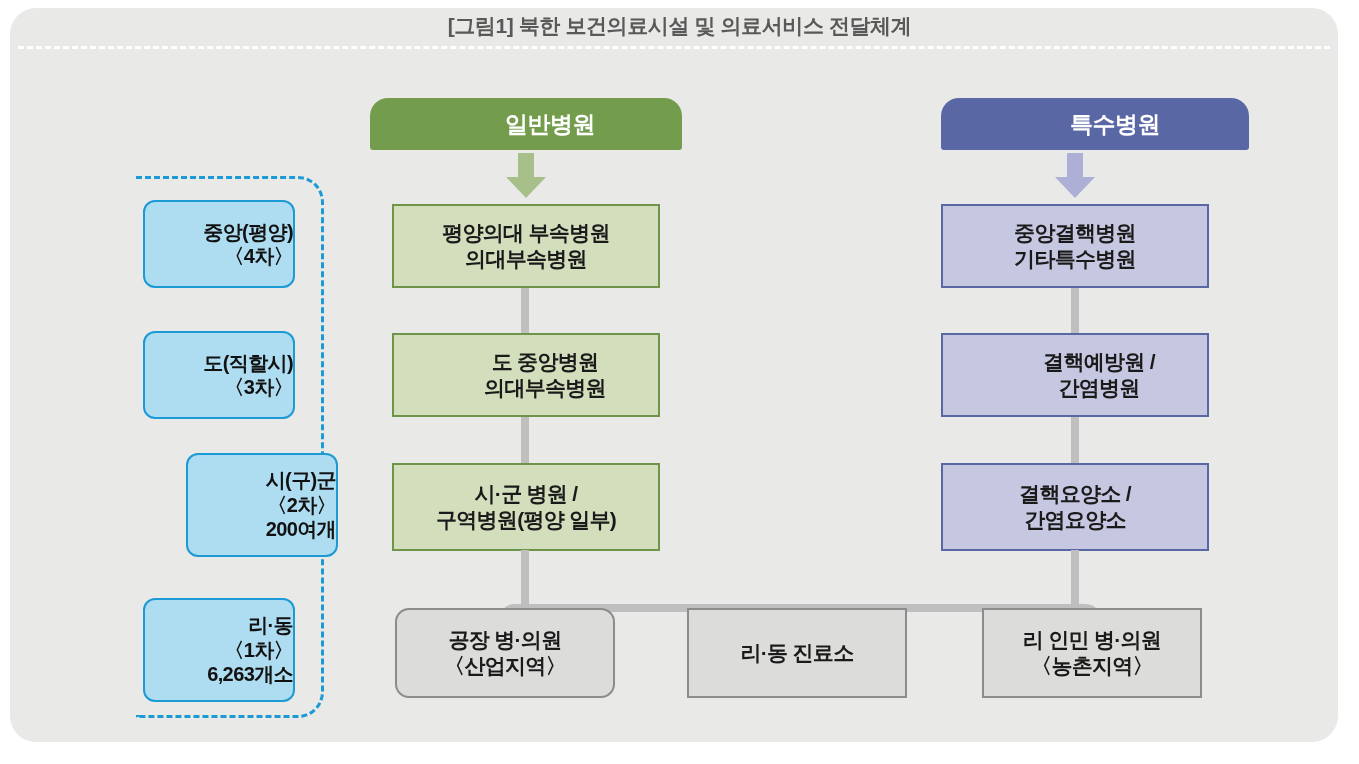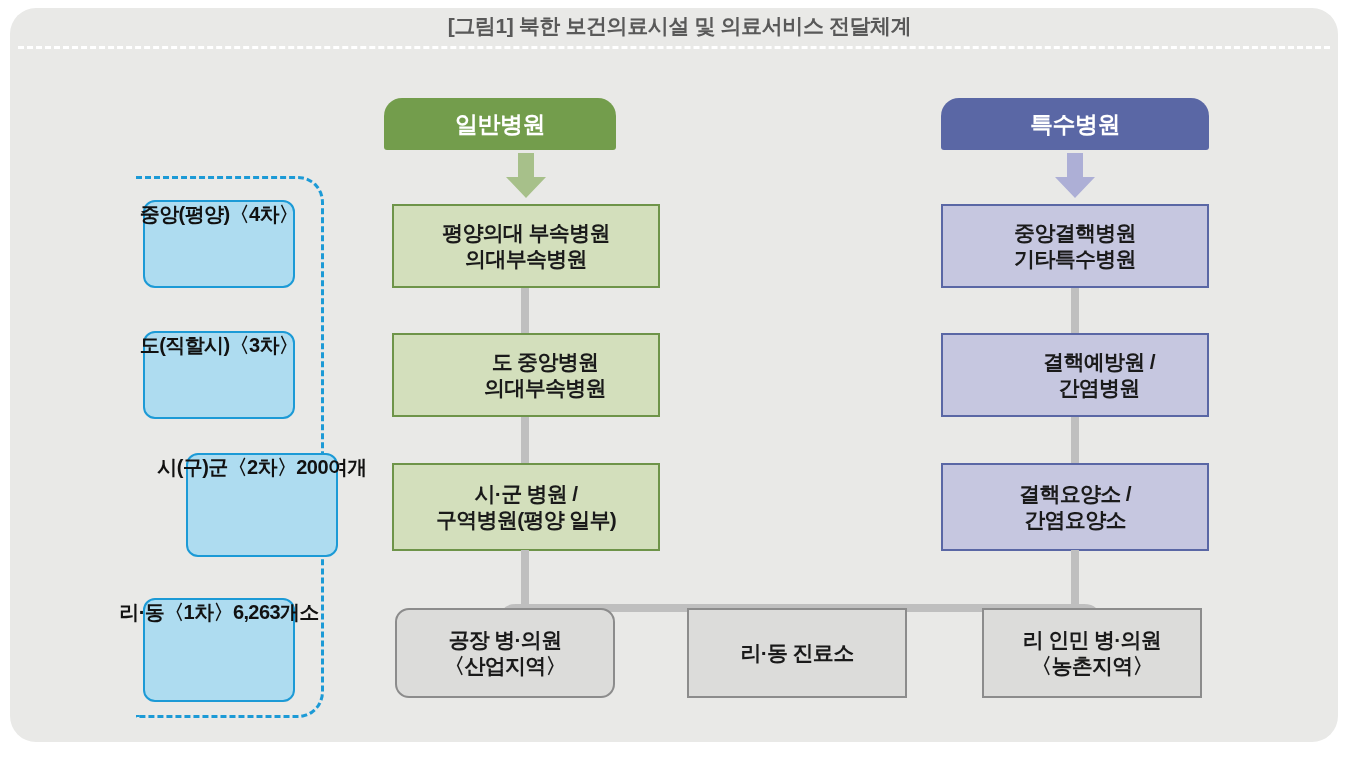--- a/index.html
+++ b/index.html
@@ -65,21 +65,22 @@
     border-radius: 0 26px 26px 0;
     box-sizing: border-box;
   }
   .tier-box {
     position: absolute;
     background: #AEDCF0;
     border: 2.5px solid #1C9AD6;
     border-radius: 12px;
     box-sizing: border-box;
     display: flex;
-    align-items: flex-start;
+    flex-direction: column;
+    align-items: flex-end;
     justify-content: center;
     color: #111111;
     font-size: 20px;
     font-weight: bold;
     line-height: 1.22;
     letter-spacing: -0.6px;
     text-align: center;
   }
   .tier-box .ln { display: block; white-space: nowrap; }
 
@@ -164,21 +165,21 @@
     <span class="ln">〈2차〉</span>
     <span class="ln">200여개</span>
   </div>
 
   <div class="tier-box" style="left:143px; top:598px; width:152px; height:104px;">
     <span class="ln">리·동</span>
     <span class="ln">〈1차〉</span>
     <span class="ln">6,263개소</span>
   </div>
 
-  <div class="col-header green" style="left:384px; top:98px; width:232px;">
+  <div class="col-header green" style="left:370px; top:98px; width:264px;padding-left:48px;">
     <span>일반병원</span>
   </div>
 
   <svg class="fat-arrow" style="left:504px; top:153px;" viewBox="0 0 44 46">
     <polygon points="14,0 30,0 30,24 42,24 22,45 2,24 14,24" fill="#A7C08A"></polygon>
   </svg>
 
   <div class="node green" style="left:392px; top:204px; width:268px; height:84px;">
     <span class="ln">평양의대 부속병원</span>
     <span class="ln">의대부속병원</span>
@@ -191,21 +192,21 @@
     <span class="ln">의대부속병원</span>
   </div>
 
   <div class="conn" style="left:521px; top:417px; width:8px; height:46px;"></div>
 
   <div class="node green" style="left:392px; top:463px; width:268px; height:88px;">
     <span class="ln">시·군 병원 /</span>
     <span class="ln">구역병원(평양 일부)</span>
   </div>
 
-  <div class="col-header purple" style="left:941px; top:98px; width:268px;">
+  <div class="col-header purple" style="left:941px; top:98px; width:268px;padding-left:40px;">
     <span>특수병원</span>
   </div>
 
   <svg class="fat-arrow" style="left:1053px; top:153px;" viewBox="0 0 44 46">
     <polygon points="14,0 30,0 30,24 42,24 22,45 2,24 14,24" fill="#ADAFD6"></polygon>
   </svg>
 
   <div class="node purple" style="left:941px; top:204px; width:268px; height:84px;">
     <span class="ln">중앙결핵병원</span>
     <span class="ln">기타특수병원</span>

